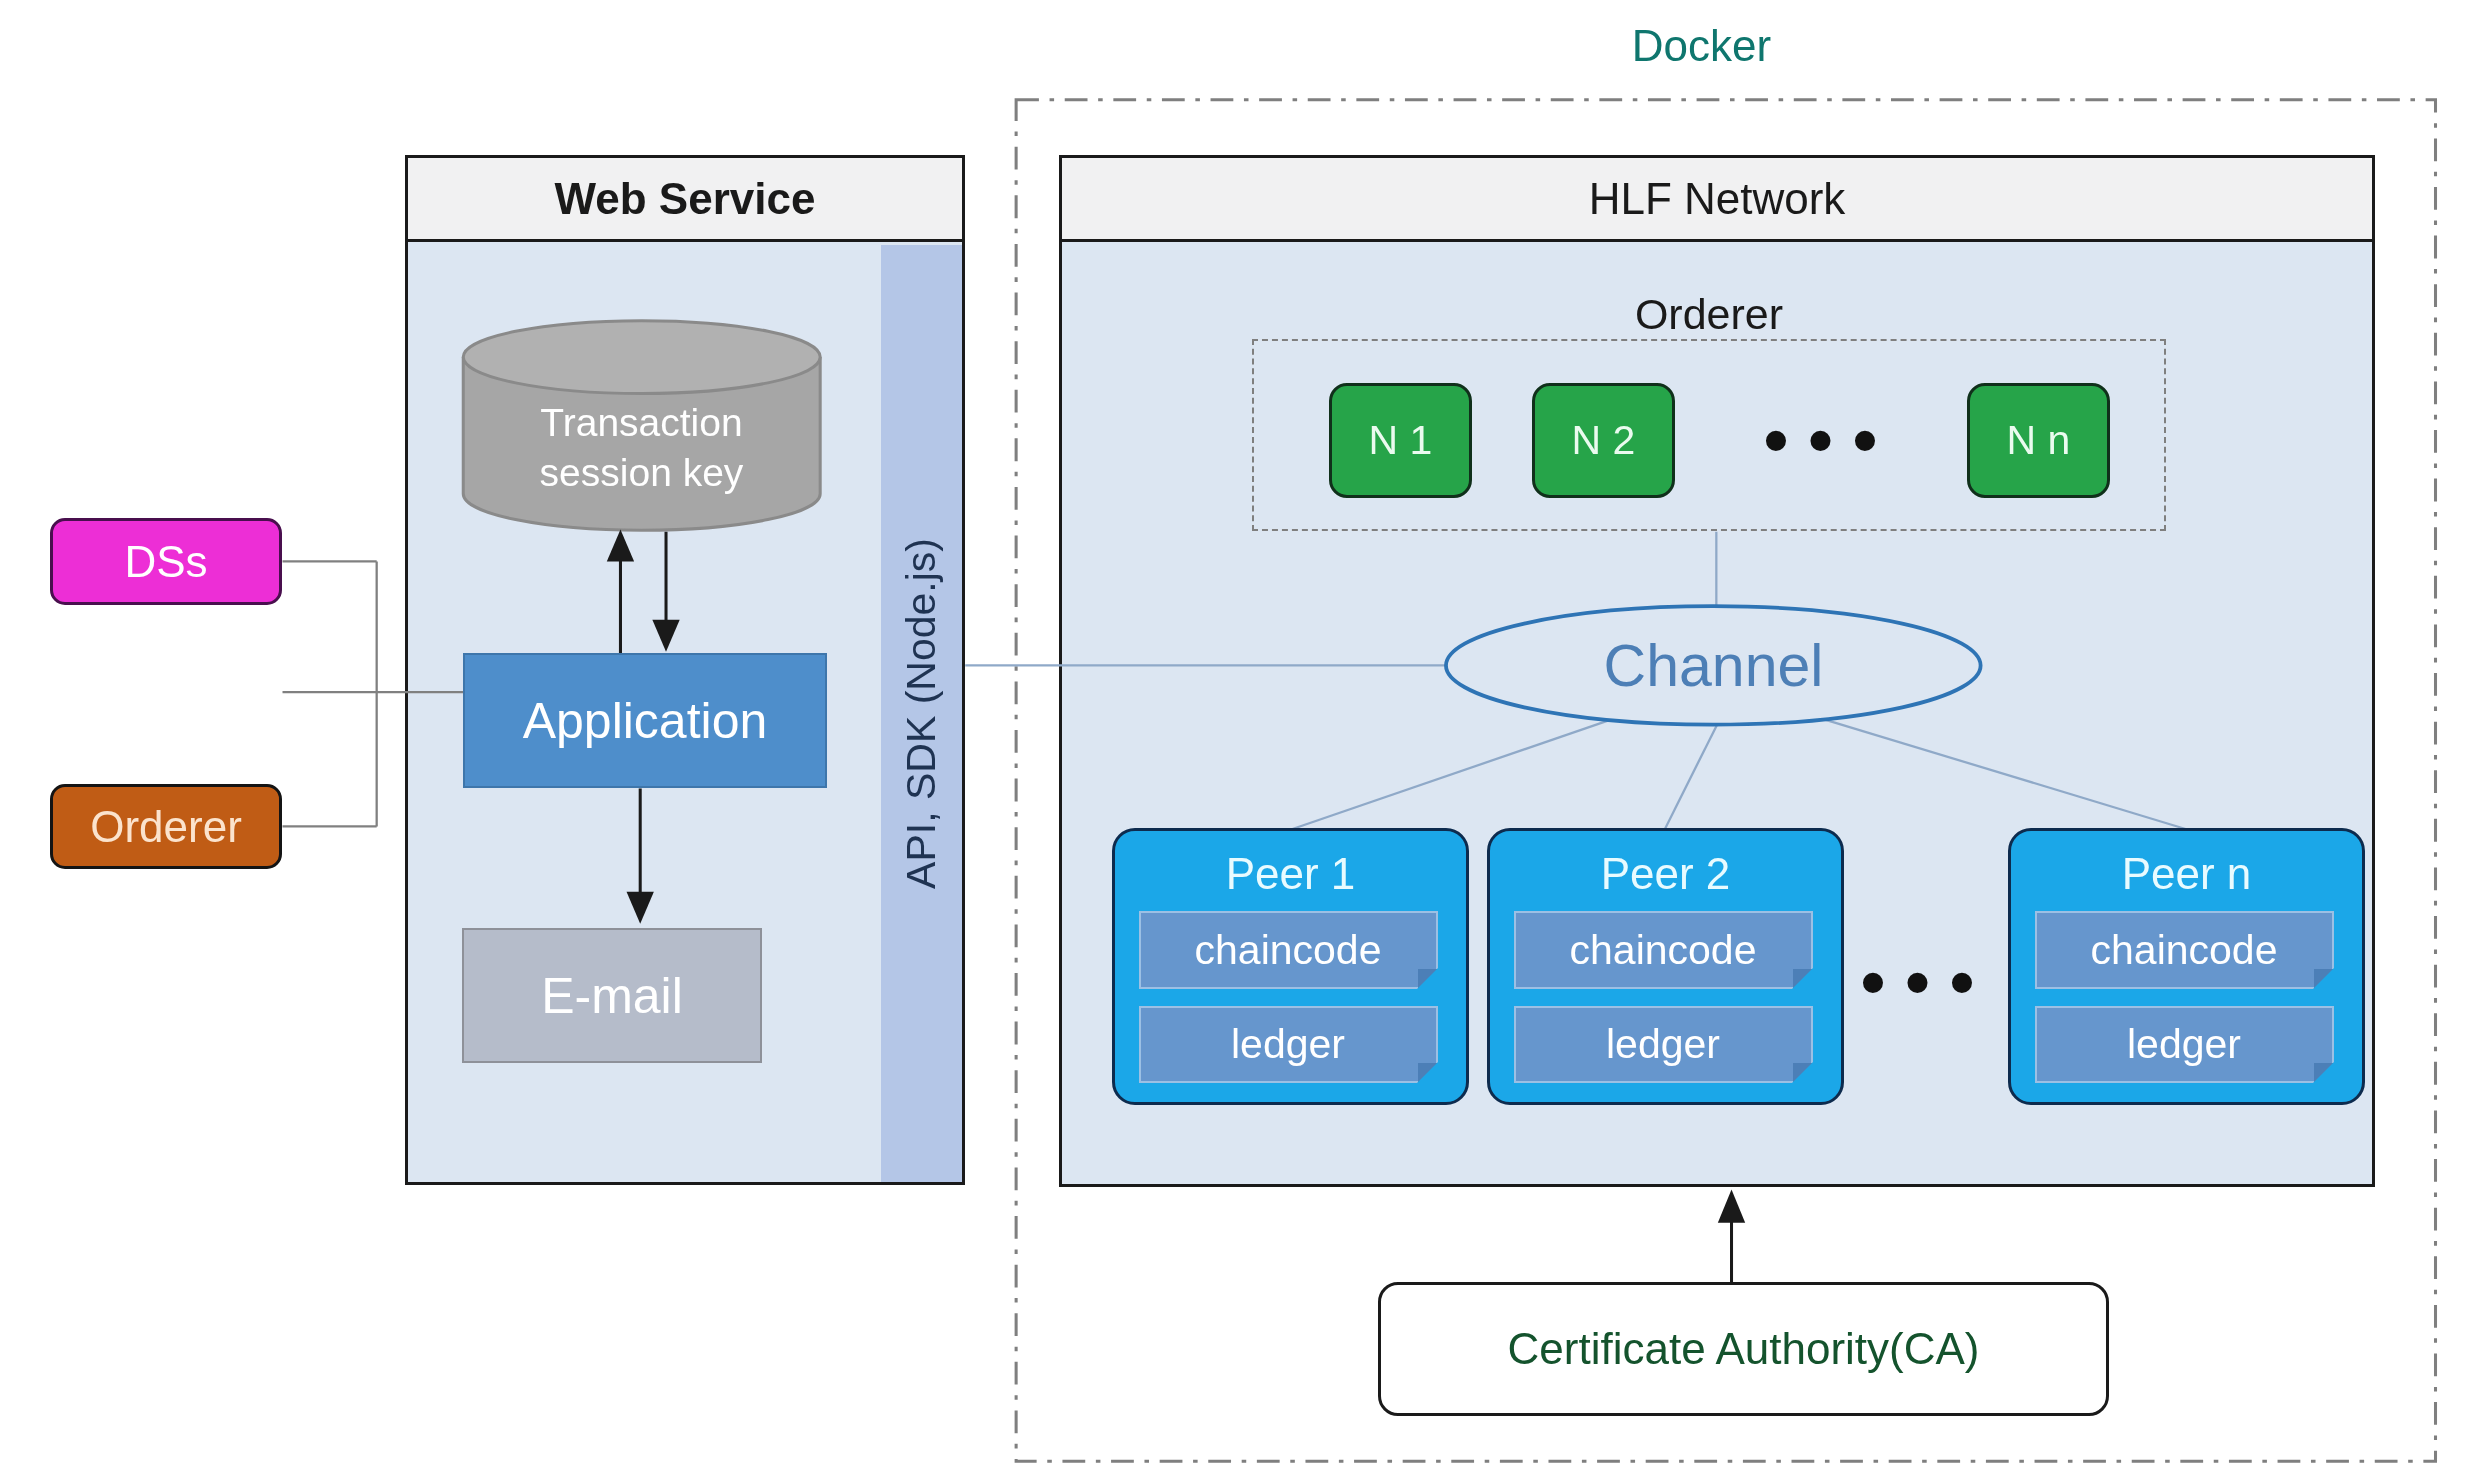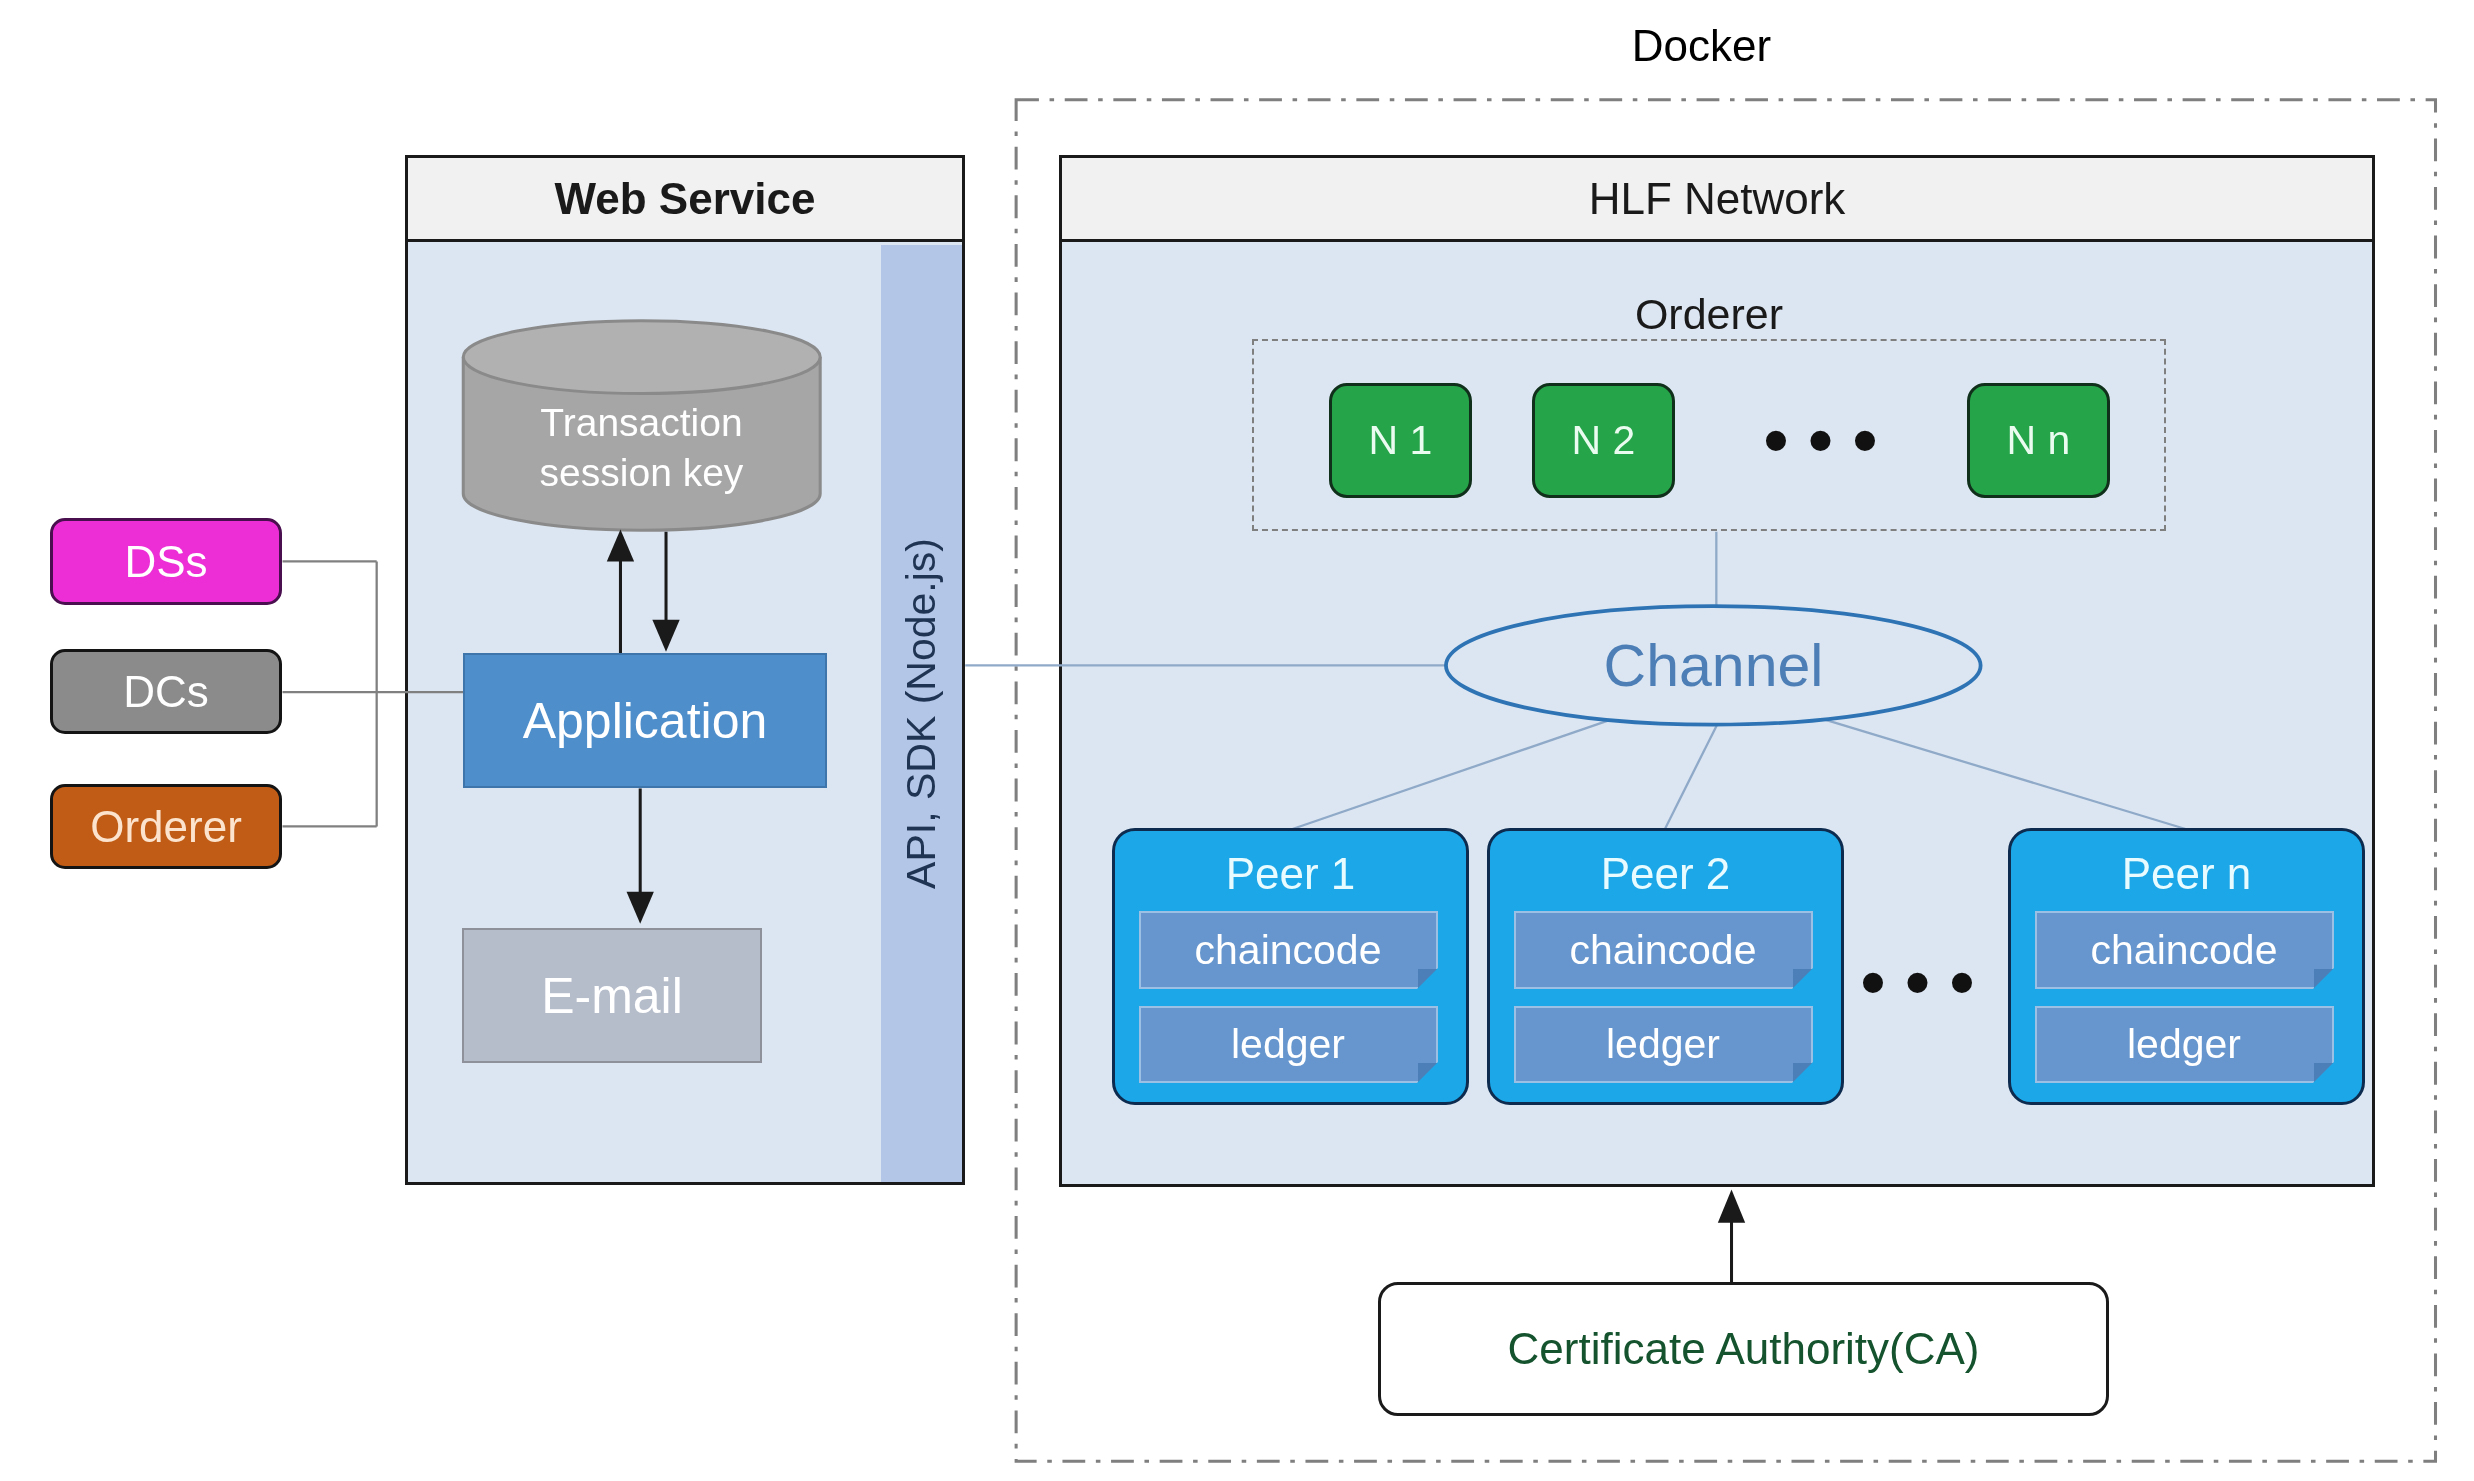--- a/index.html
+++ b/index.html
@@ -25,21 +25,21 @@
     height: 84px;
     background: var(--header-bg, #f1f1f2);
     border-bottom: 3px solid var(--border-dark, #1a1a1a);
     display: flex; align-items: center; justify-content: center;
     font-size: 44px; color: #1a1a1a;
   }
   .label { display: flex; align-items: center; justify-content: center; position: absolute; }
 
   #docker-label {
     left: 1504px; top: 18px; width: 395px; height: 55px;
-    font-size: 44px; color: #000000;
+    font-size: 44px; color: #0f766e;
   }
 
   
   .actor {
     position: absolute;
     width: 232px;
     border-radius: 15px;
     display: flex; align-items: center; justify-content: center;
     font-size: 44px; color: #ffffff;
   }
@@ -215,23 +215,20 @@
       <line x1="2280" y1="1688" x2="2280" y2="1588"></line>
       <polygon points="2280,1566 2262,1610 2298,1610" stroke="none"></polygon>
     </g>
   </svg>
 
   <div class="label" id="docker-label">Docker</div>
 
   <div class="actor" id="actor-ds">
     <span>DSs</span>
   </div>
-  <div class="actor" id="actor-dc">
-    <span>DCs</span>
-  </div>
   <div class="actor" id="actor-auditors">
     <span>Orderer</span>
   </div>
 
   <div class="label" id="datastore-label">
     <span>Transaction</span>
     <span>session key</span>
   </div>
 
   <div class="label" id="application-box">

